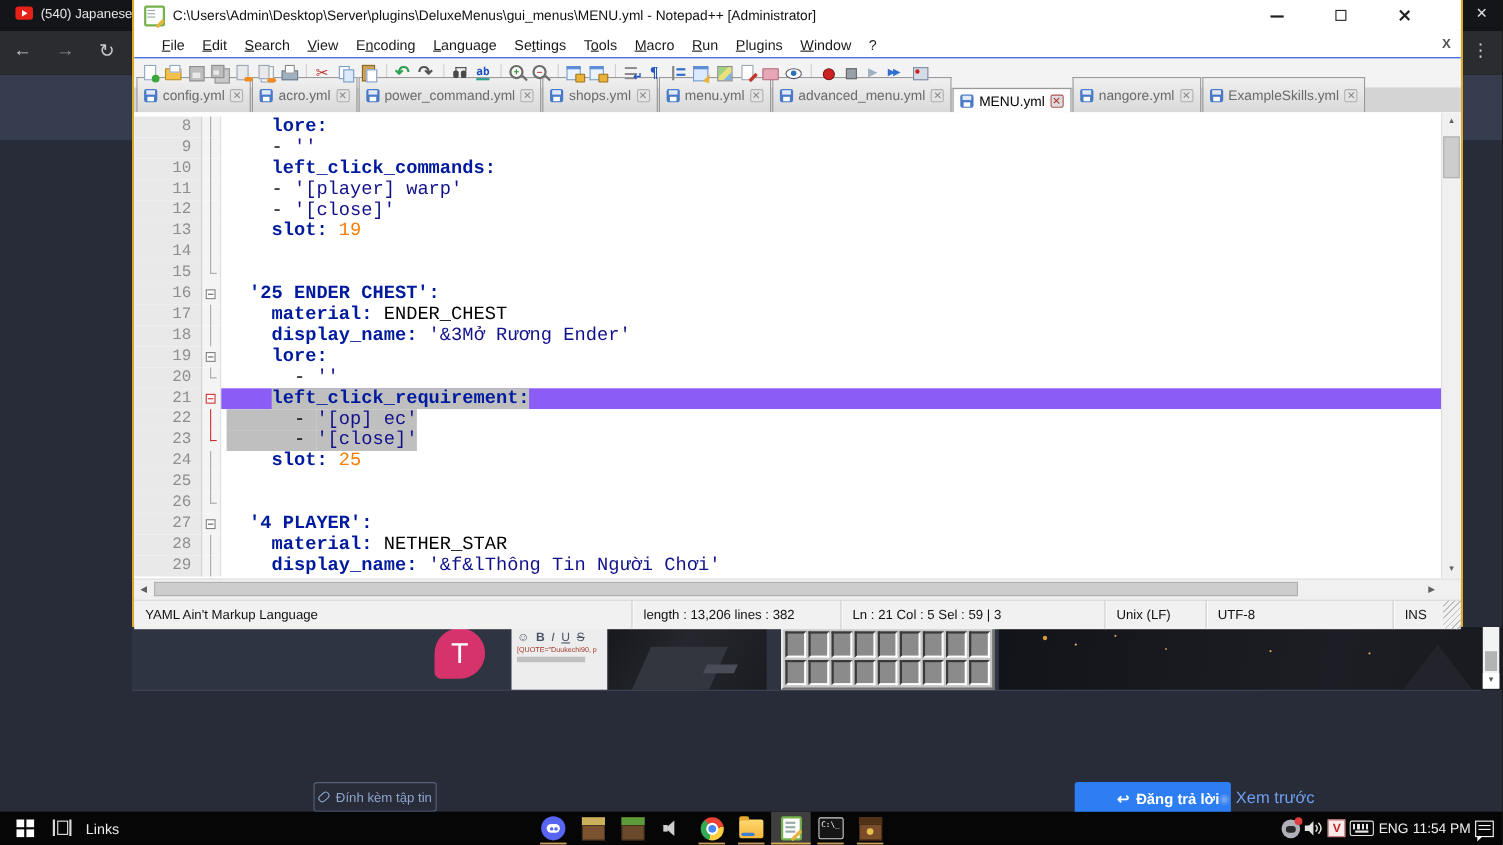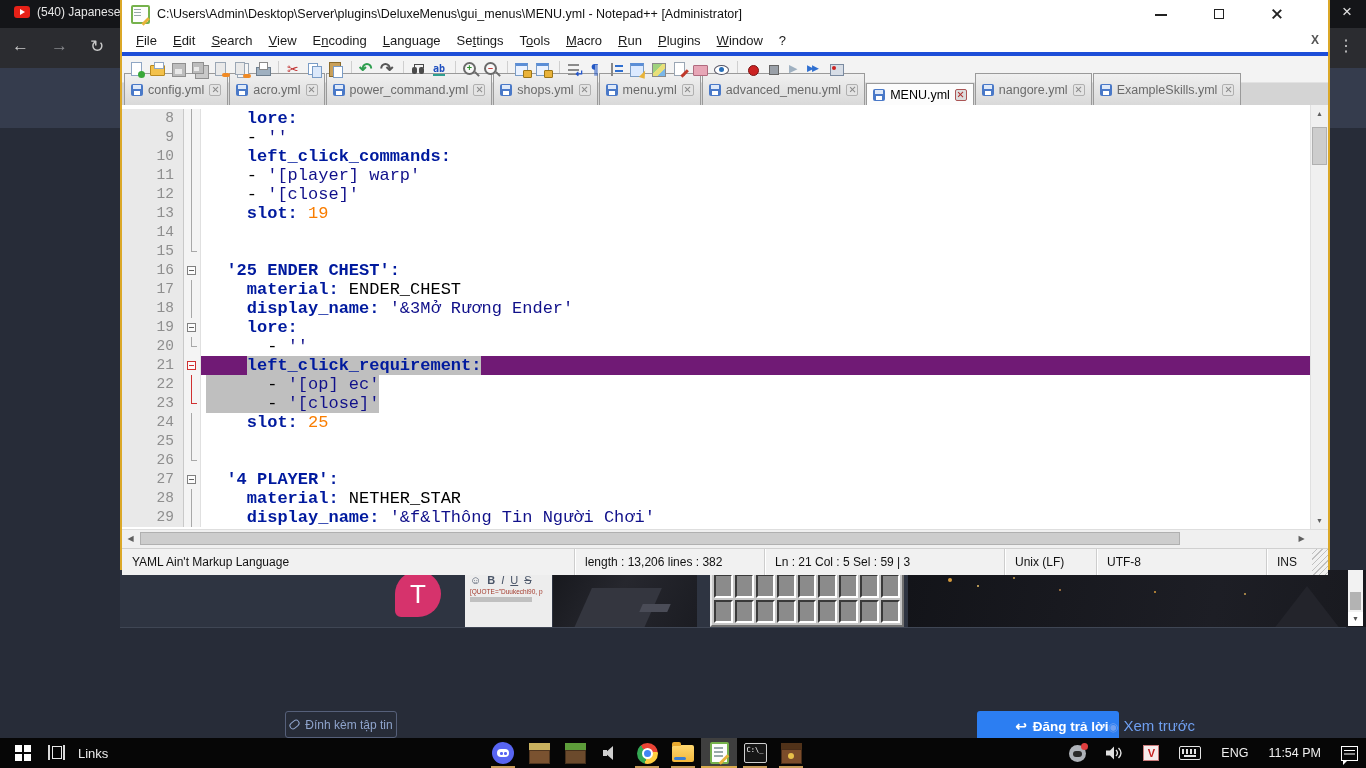--- a/index.html
+++ b/index.html
@@ -65,21 +65,21 @@
   .npp-icon{width:15px;height:15px;margin:0 7px 0 9px;background:#fdfdfd;border:2px solid #76b24c;border-radius:2px;position:relative;flex:none;}
   .npp-icon::before{content:"";position:absolute;left:1px;top:2px;width:7px;height:1.5px;background:#9aa;box-shadow:0 3px 0 #9aa,0 6px 0 #9aa;}
   .npp-icon::after{content:"";position:absolute;right:-2px;bottom:-1px;width:9px;height:2.5px;background:#e8b33b;transform:rotate(-45deg);}
   .npp-title{font-size:12.5px;color:#111;}
   .npp-wcs{position:absolute;right:0;top:0;height:28px;display:flex;align-items:center;}
   .wc{width:14px;height:14px;position:relative;margin-right:44px;}
   .wc-min::before{content:"";position:absolute;left:1px;right:1px;top:7px;height:1.5px;background:#222;}
   .wc-max::before{content:"";position:absolute;inset:2px;border:1.3px solid #222;}
   .wc-close::before,.wc-close::after{content:"";position:absolute;left:6px;top:1px;bottom:1px;width:1.6px;background:#222;}
   .wc-close::before{transform:rotate(45deg);} .wc-close::after{transform:rotate(-45deg);}
-  .npp-menubar{height:24px;background:#fff;display:flex;align-items:center;padding-left:6px;position:relative;border-bottom:4px solid #1d4ed8;}
+  .npp-menubar{height:24px;background:#fff;display:flex;align-items:center;padding-left:17px;position:relative;border-bottom:1px solid #1d4ed8;}
   .menu-item{font-size:13px;color:#1a1a1a;padding:0 8px;}
   .npp-menu-close{position:absolute;right:9px;color:#555;font-size:12px;font-weight:bold;}
   .npp-menu-close::before{content:"X";}
   .npp-toolbar{height:26px;background:#f3f3f3;display:flex;align-items:center;padding-left:6px;gap:3px;border-bottom:1px solid #e2e2e2;}
   .tbi{width:18px;height:17px;position:relative;flex:none;}
   .tb-sep{width:1px;height:16px;background:#cfcfcf;margin:0 3px;flex:none;}
   .tb-new-file::before{content:"";position:absolute;left:3px;top:1px;width:9px;height:12px;background:#fff;border:1px solid #8fa6c4;}
   .tb-new-file::after{content:"";position:absolute;right:1px;bottom:0;width:7px;height:7px;border-radius:50%;background:#39a839;}
   .tb-open-file::before{content:"";position:absolute;left:1px;top:4px;width:13px;height:9px;background:#f3c14b;border:1px solid #b98a1f;border-radius:1px;}
   .tb-open-file::after{content:"";position:absolute;left:5px;top:1px;width:8px;height:5px;background:#fff;border:1px solid #8fa6c4;}
@@ -150,21 +150,21 @@
   .f-e::before{content:"";position:absolute;left:7px;top:0;height:10px;width:1px;background:#a8a8a8;}
   .f-e::after{content:"";position:absolute;left:7px;top:9px;width:6px;height:1px;background:#a8a8a8;}
   .f-b::before,.f-br::before{content:"";position:absolute;left:3px;top:5px;width:9px;height:9px;background:#fcfcfc;border:1px solid #808080;box-sizing:border-box;}
   .f-b::after,.f-br::after{content:"";position:absolute;left:5px;top:9px;width:5px;height:1px;background:#606060;}
   .f-br::before{border-color:#d03030;}
   .f-br::after{background:#d03030;}
   .f-vr::before{content:"";position:absolute;left:7px;top:0;bottom:0;width:1px;background:#d03030;}
   .f-er::before{content:"";position:absolute;left:7px;top:0;height:10px;width:1px;background:#d03030;}
   .f-er::after{content:"";position:absolute;left:7px;top:9px;width:6px;height:1px;background:#d03030;}
   .ctext{flex:1;background:#fff;white-space:pre;padding-left:5px;color:#000;}
-  .ctext.cur{background:#701a75;}
+  .ctext.cur{background:#8b5cf6;}
   .seg.key{color:#001a9e;font-weight:bold;}
   .seg.str{color:#10108a;}
   .seg.num{color:#f97d00;}
   .seg.sel{background:#bfbfbf;}
   .seg.eol{display:inline-block;width:9px;background:#bfbfbf;}
   .vscroll{position:absolute;right:0;top:0;bottom:0;width:17px;background:#f0f0f0;border-left:1px solid #e0e0e0;}
   .vs-up,.vs-down{position:absolute;left:0;width:17px;height:17px;color:#606060;font-size:7px;text-align:center;line-height:17px;}
   .vs-up{top:0;} .vs-up::before{content:"▲";}
   .vs-down{bottom:0;} .vs-down::before{content:"▼";}
   .vs-thumb{position:absolute;left:1px;top:22px;width:15px;height:38px;background:#cdcdcd;border:1px solid #b0b0b0;box-sizing:border-box;}
@@ -204,21 +204,21 @@
   .ti-explorer{width:22px;height:17px;background:linear-gradient(#ffd871,#f3b73a);border-radius:2px;position:relative;}
   .ti-explorer::before{content:"";position:absolute;left:0;top:-3px;width:9px;height:4px;background:#e8a92f;border-radius:2px 2px 0 0;}
   .ti-explorer::after{content:"";position:absolute;left:2px;bottom:2px;width:12px;height:3px;background:#3b7fd4;border-radius:2px;}
   .ti-notepad-plus-plus{width:19px;height:22px;background:#fdfdfd;border:2px solid #76b24c;border-radius:2px;box-sizing:border-box;position:relative;}
   .ti-notepad-plus-plus::before{content:"";position:absolute;left:2px;top:3px;width:9px;height:1.5px;background:#9aa;box-shadow:0 4px 0 #9aa,0 8px 0 #9aa;}
   .ti-notepad-plus-plus::after{content:"";position:absolute;right:-3px;bottom:1px;width:12px;height:3px;background:#e8b33b;transform:rotate(-45deg);}
   .ti-cmd{width:21px;height:18px;background:#161616;border:1px solid #cfcfcf;border-radius:2px;position:relative;}
   .ti-cmd::before{content:"C:\\_";position:absolute;left:2px;top:2px;color:#fff;font:7px "DejaVu Sans Mono",monospace;}
   .ti-minecraft-jukebox{width:21px;height:21px;background:#7b4c2a;border-top:6px solid #503219;box-sizing:border-box;position:relative;box-shadow:inset 0 0 0 1px rgba(0,0,0,.4);}
   .ti-minecraft-jukebox::after{content:"";position:absolute;left:7px;top:4px;width:6px;height:6px;border-radius:50%;background:#e8c14a;}
-  .tk-tray{position:absolute;right:8px;top:0;height:30px;display:flex;align-items:center;gap:20px;}
+  .tk-tray{position:absolute;right:8px;top:0;height:30px;display:flex;align-items:center;gap:4px;}
   .tray-discord{width:17px;height:17px;border-radius:50%;background:#aeb2b8;position:relative;}
   .tray-discord::before{content:"";position:absolute;left:4px;top:6px;width:9px;height:6px;background:#2a2a2a;border-radius:3px;}
   .tray-discord::after{content:"";position:absolute;right:-2px;top:-2px;width:7px;height:7px;border-radius:50%;background:#e03e3e;}
   .tray-unikey{width:16px;height:16px;background:#f7ecec;border:1px solid #c97a7a;box-sizing:border-box;display:flex;align-items:center;justify-content:center;color:#c42222;font-size:11px;font-weight:bold;}
   .tray-unikey::before{content:"V";}
   .tray-kbd{width:22px;height:14px;border:1.4px solid #e4e4e4;border-radius:2px;box-sizing:border-box;position:relative;}
   .tray-kbd::before{content:"";position:absolute;left:2px;top:2px;right:2px;height:5px;background:repeating-linear-gradient(90deg,#e4e4e4 0 2px,transparent 2px 4px);}
   .tray-kbd::after{content:"";position:absolute;left:4px;bottom:2px;right:4px;height:2px;background:#e4e4e4;}
   .tray-lang,.tray-time{color:#f0f0f0;font-size:12.5px;}
   .tray-action{width:17px;height:15px;border:1.5px solid #fff;box-sizing:border-box;position:relative;}

